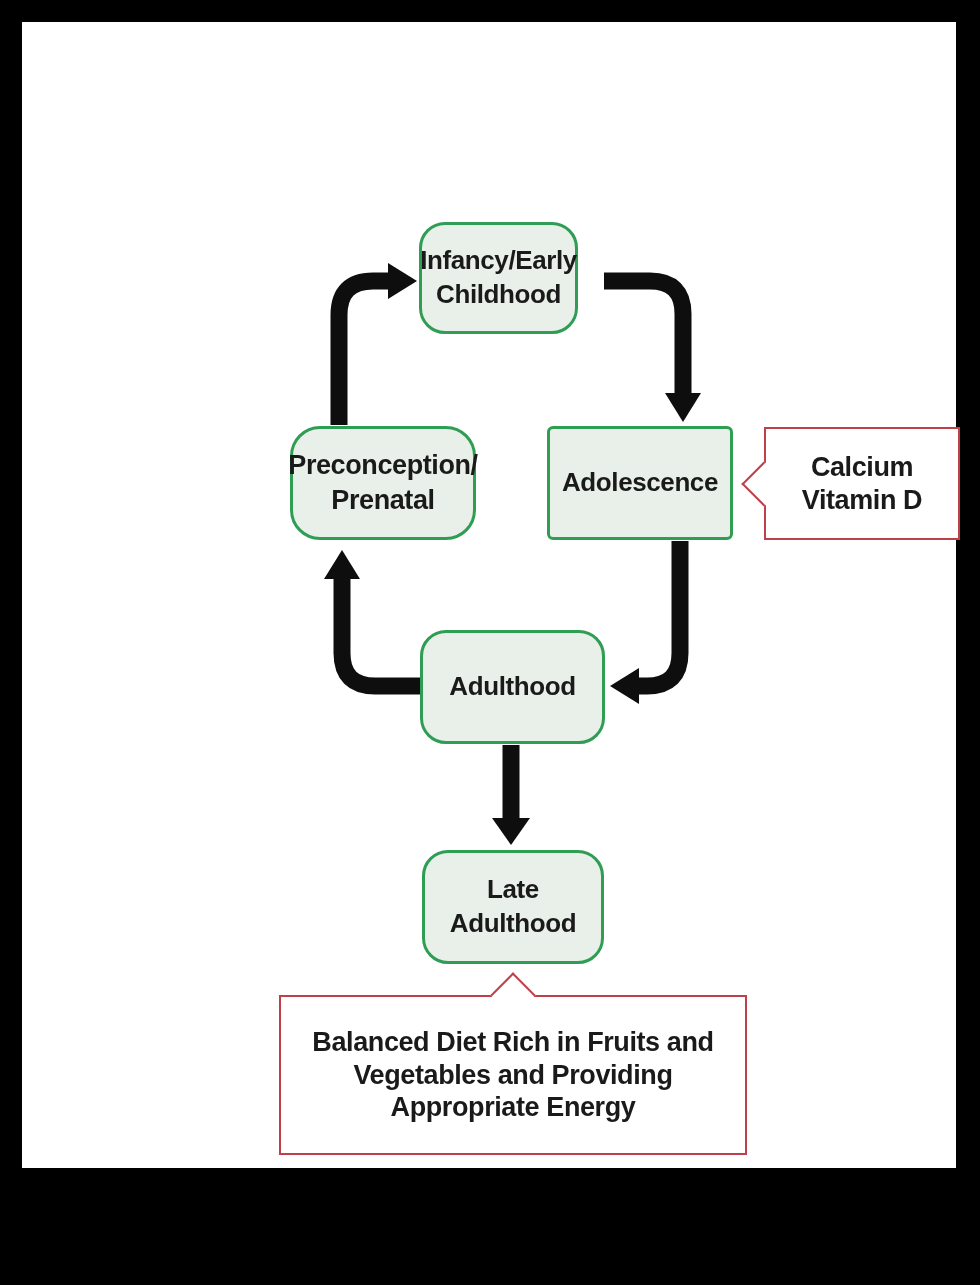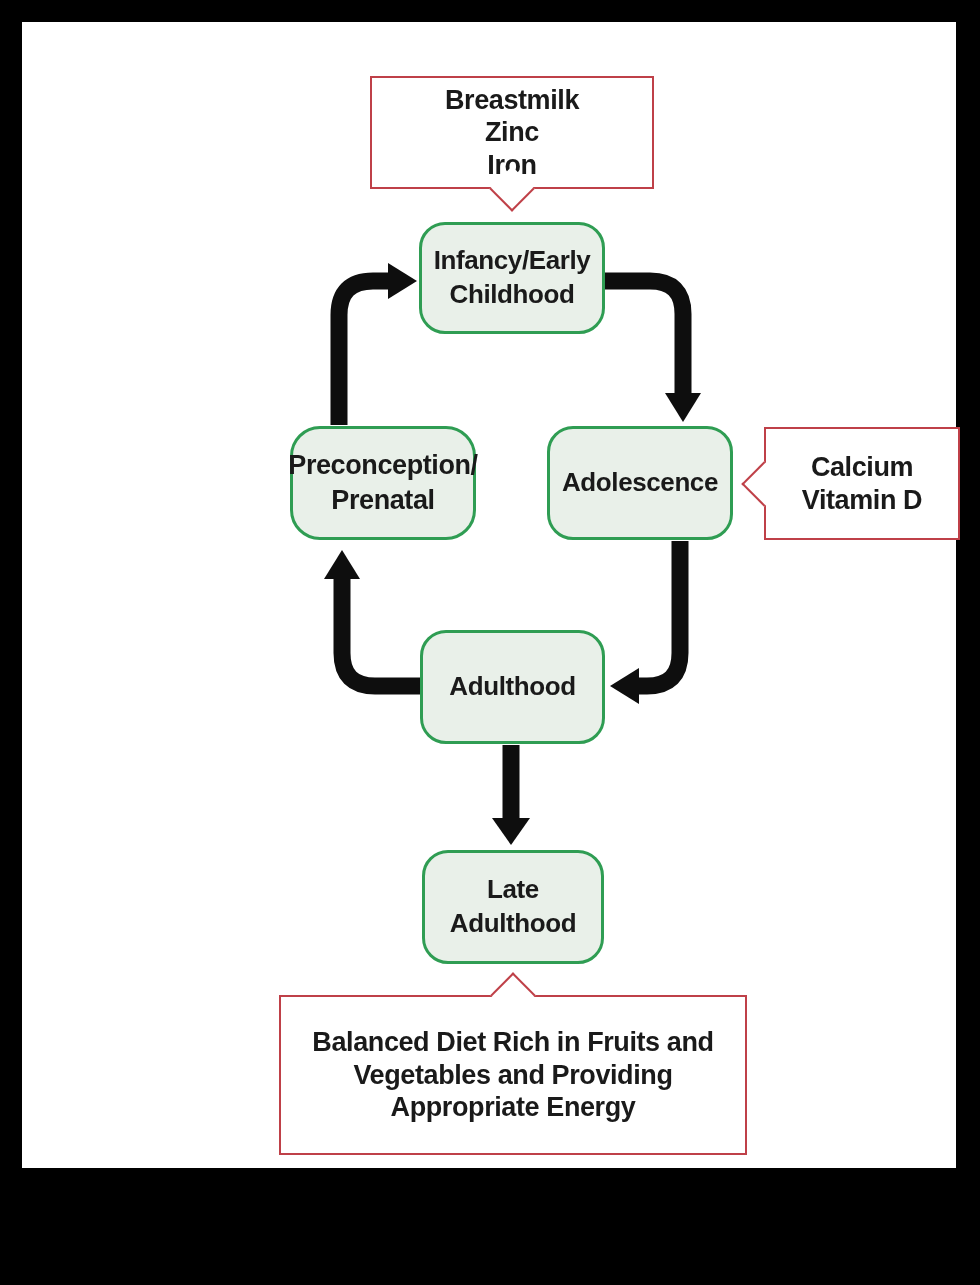--- a/index.html
+++ b/index.html
@@ -32,23 +32,23 @@
   .pointer{position:absolute; width:32px; height:32px; background:#fff; transform:rotate(45deg);}
   .pointer.down{bottom:-18px; left:calc(50% - 16px);
     border-right:2.5px solid var(--callout_border); border-bottom:2.5px solid var(--callout_border);}
   .pointer.up{top:-18px; left:calc(50% - 16px);
     border-top:2.5px solid var(--callout_border); border-left:2.5px solid var(--callout_border);}
   .pointer.right{right:-18px; top:calc(50% - 16px);
     border-top:2.5px solid var(--callout_border); border-right:2.5px solid var(--callout_border);}
   .pointer.left{left:-18px; top:calc(50% - 16px);
     border-bottom:2.5px solid var(--callout_border); border-left:2.5px solid var(--callout_border);}
   
-  .stage.infancy{left:397px; top:200px; width:186px; height:112px;}
+  .stage.infancy{left:397px; top:200px; width:159px; height:112px;}
   .stage.preconception{left:268px; top:404px; width:186px; height:114px;}
-  .stage.adolescence{left:525px; top:404px; width:186px; height:114px;}
+  .stage.adolescence{left:525px; top:404px; width:186px; height:114px;border-radius:6px;}
   .stage.adulthood{left:398px; top:608px; width:185px; height:114px;}
   .stage.late{left:400px; top:828px; width:182px; height:114px;justify-content:center;}
   .callout.top{left:348px; top:54px; width:284px; height:113px;}
   .callout.lft{left:42px; top:405px; width:196px; height:113px;}
   .callout.rgt{left:742px; top:405px; width:196px; height:113px;}
   .callout.bottom{left:257px; top:973px; width:468px; height:160px; line-height:1.22;}
 </style>
 </head>
 <body>
 
@@ -90,26 +90,20 @@
       <span>Adolescence</span>
     </div>
     <div class="stage adulthood">
       <span>Adulthood</span>
     </div>
     <div class="stage late">
       <span>Late
 Adulthood</span>
     </div>
 
-    <div class="callout top">
-      <span>Breastmilk
-Zinc
-Iron</span>
-      <div class="pointer down"></div>
-    </div>
     <div class="callout rgt">
       <span>Calcium
 Vitamin D</span>
       <div class="pointer left"></div>
     </div>
     <div class="callout bottom">
       <span>Balanced Diet Rich in Fruits and
 Vegetables and Providing
 Appropriate Energy</span>
       <div class="pointer up"></div>

